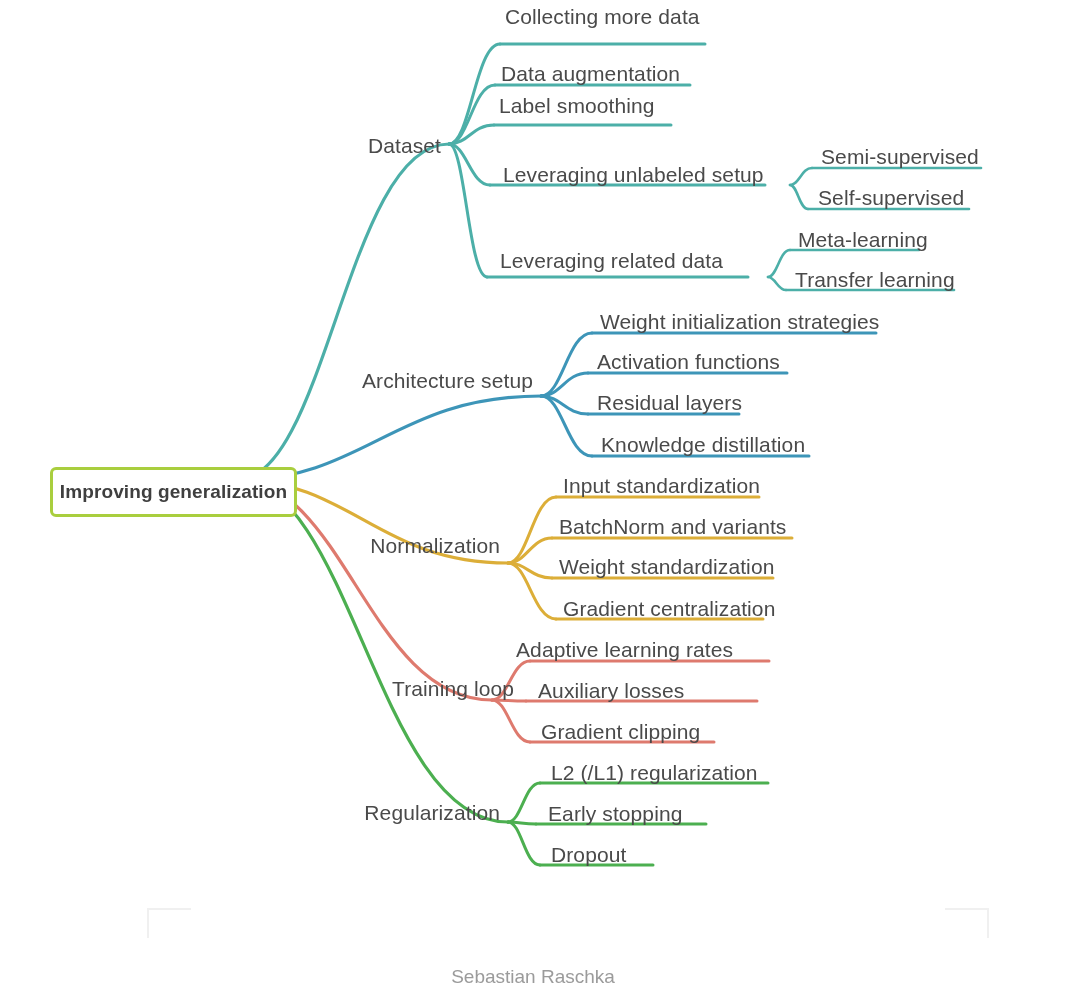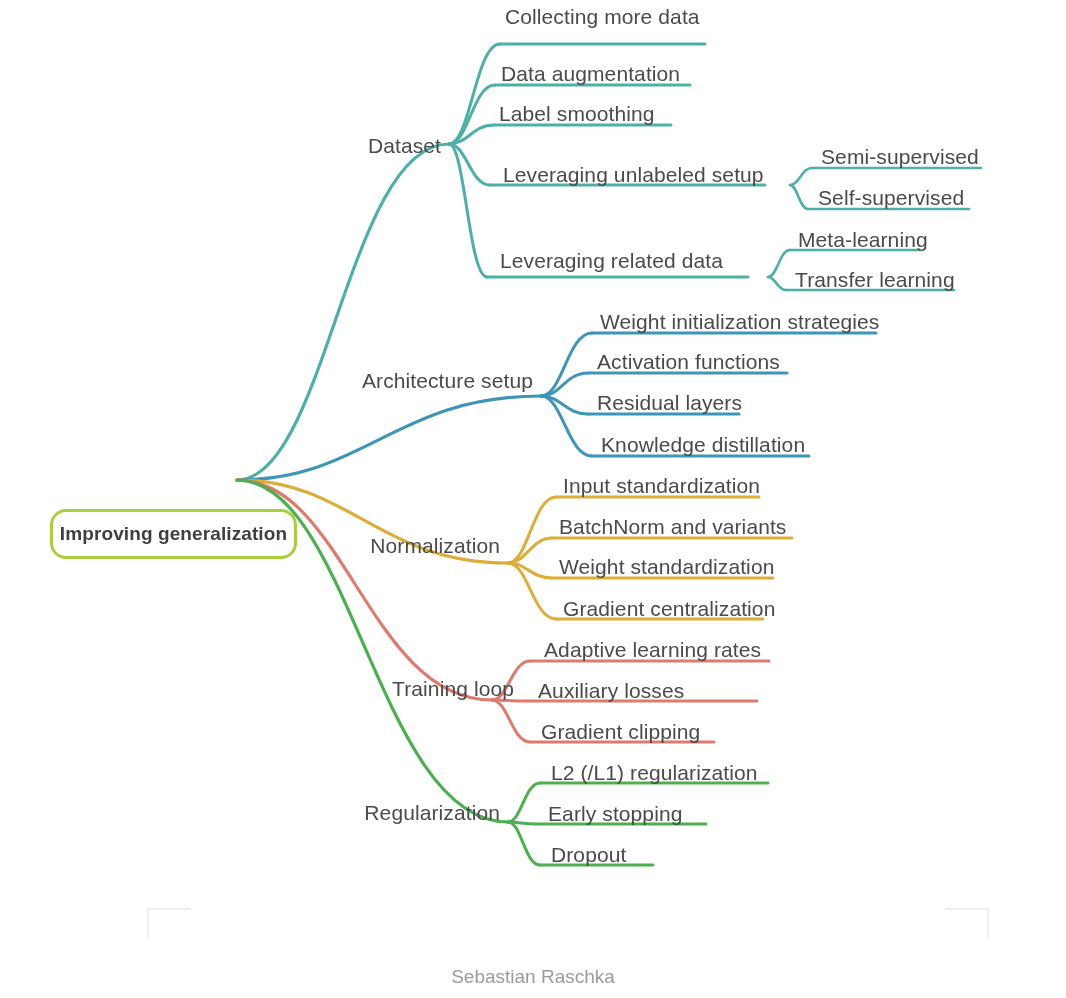--- a/index.html
+++ b/index.html
@@ -42,26 +42,25 @@
   .right-anchored { transform: translate(-100%, 0); }
 
   #root-node {
     position: absolute;
     left: 50px;
     top: 467px;
     width: 247px;
     height: 50px;
     box-sizing: border-box;
     border: 3px solid #a9ce3e;
-    border-radius: 16px;
+    border-radius: 6px;
     background: #ffffff;
     display: flex;
     align-items: center;
     justify-content: center;
-    margin-top: 42px;
   }
   #root-node .root-text {
     color: #3f3f3f;
     font-size: 19px;
     font-weight: bold;
     letter-spacing: 0.1px;
   }
 
   .corner-mark {
     position: absolute;
@@ -145,39 +144,39 @@
     </svg>
 
   <div id="root-node">
     <span class="root-text">Improving generalization</span>
   </div>
 
   <div id="labels">
       <div class="node-label lvl1-label right-anchored" style="left: 441px; top: 135px;">Dataset</div>
       <div class="node-label lvl2-label" style="left: 505px; top: 6px;">Collecting more data</div>
       <div class="node-label lvl2-label" style="left: 501px; top: 63px;">Data augmentation</div>
-      <div class="node-label lvl2-label" style="left: 499px; top: 103px;">Label smoothing</div>
+      <div class="node-label lvl2-label" style="left: 499px; top: 95px;">Label smoothing</div>
       <div class="node-label lvl2-label" style="left: 503px; top: 164px;">Leveraging unlabeled setup</div>
       <div class="node-label lvl3-label" style="left: 821px; top: 146px;">Semi-supervised</div>
       <div class="node-label lvl3-label" style="left: 818px; top: 187px;">Self-supervised</div>
       <div class="node-label lvl2-label" style="left: 500px; top: 250px;">Leveraging related data</div>
       <div class="node-label lvl3-label" style="left: 798px; top: 229px;">Meta-learning</div>
       <div class="node-label lvl3-label" style="left: 795px; top: 269px;">Transfer learning</div>
       <div class="node-label lvl1-label right-anchored" style="left: 533px; top: 370px;">Architecture setup</div>
       <div class="node-label lvl2-label" style="left: 600px; top: 311px; text-align: center;">Weight initialization strategies</div>
       <div class="node-label lvl2-label" style="left: 597px; top: 351px;">Activation functions</div>
       <div class="node-label lvl2-label" style="left: 597px; top: 392px;">Residual layers</div>
       <div class="node-label lvl2-label" style="left: 601px; top: 434px;">Knowledge distillation</div>
       <div class="node-label lvl1-label right-anchored" style="left: 500px; top: 535px;">Normalization</div>
       <div class="node-label lvl2-label" style="left: 563px; top: 475px;">Input standardization</div>
       <div class="node-label lvl2-label" style="left: 559px; top: 516px;">BatchNorm and variants</div>
       <div class="node-label lvl2-label" style="left: 559px; top: 556px;">Weight standardization</div>
       <div class="node-label lvl2-label" style="left: 563px; top: 598px;">Gradient centralization</div>
       <div class="node-label lvl1-label right-anchored" style="left: 484px; top: 678px; margin-left: 30px;">Training loop</div>
-      <div class="node-label lvl2-label" style="left: 544px; top: 639px;">Adaptive learning rates</div>
+      <div class="node-label lvl2-label" style="left: 516px; top: 639px;">Adaptive learning rates</div>
       <div class="node-label lvl2-label" style="left: 538px; top: 680px;">Auxiliary losses</div>
       <div class="node-label lvl2-label" style="left: 541px; top: 721px;">Gradient clipping</div>
       <div class="node-label lvl1-label right-anchored" style="left: 500px; top: 802px;">Regularization</div>
       <div class="node-label lvl2-label" style="left: 551px; top: 762px;">L2 (/L1) regularization</div>
       <div class="node-label lvl2-label" style="left: 548px; top: 803px;">Early stopping</div>
       <div class="node-label lvl2-label" style="left: 551px; top: 844px;">Dropout</div>
     </div>
 
   <div class="corner-mark" id="corner-left"></div>
   <div class="corner-mark" id="corner-right"></div>

